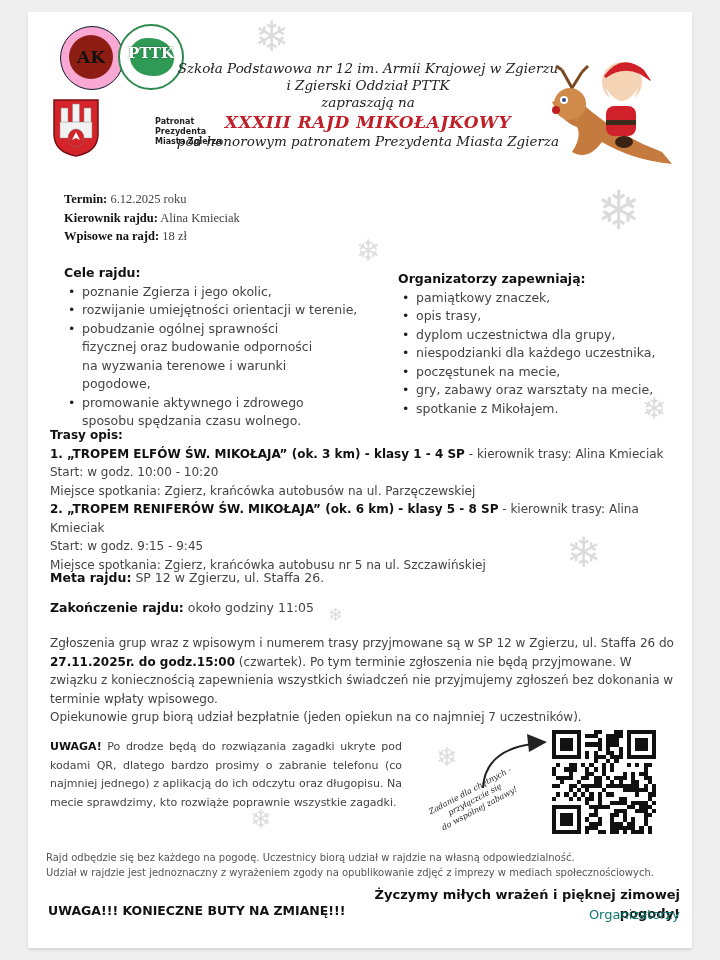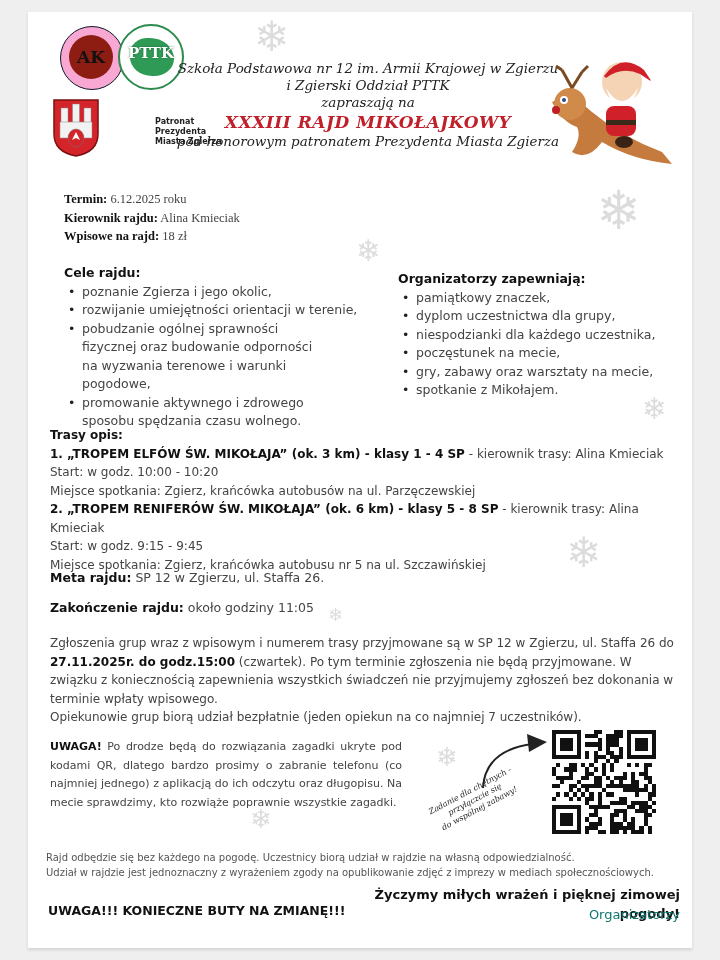--- a/index.html
+++ b/index.html
@@ -112,20 +112,21 @@
       <li>rozwijanie umiejętności orientacji w terenie,</li>
       <li style="width:262px;">pobudzanie ogólnej sprawności fizycznej oraz budowanie odporności na wyzwania terenowe i warunki pogodowe,</li>
       <li style="width:290px;">promowanie aktywnego i zdrowego sposobu spędzania czasu wolnego.</li>
     </ul>
   </div>
 
   <div class="abs txt" style="left:370px;top:258px;width:290px;">
     <div class="b">Organizatorzy zapewniają:</div>
     <ul class="bul">
       <li>pamiątkowy znaczek,</li>
+      <li>opis trasy,</li>
       <li>dyplom uczestnictwa dla grupy,</li>
       <li>niespodzianki dla każdego uczestnika,</li>
       <li>poczęstunek na mecie,</li>
       <li>gry, zabawy oraz warsztaty na mecie,</li>
       <li>spotkanie z Mikołajem.</li>
     </ul>
   </div>
 
   <div class="abs txt" style="left:22px;top:414px;width:630px;font-size:12px;">
     <div class="b">Trasy opis:</div>

